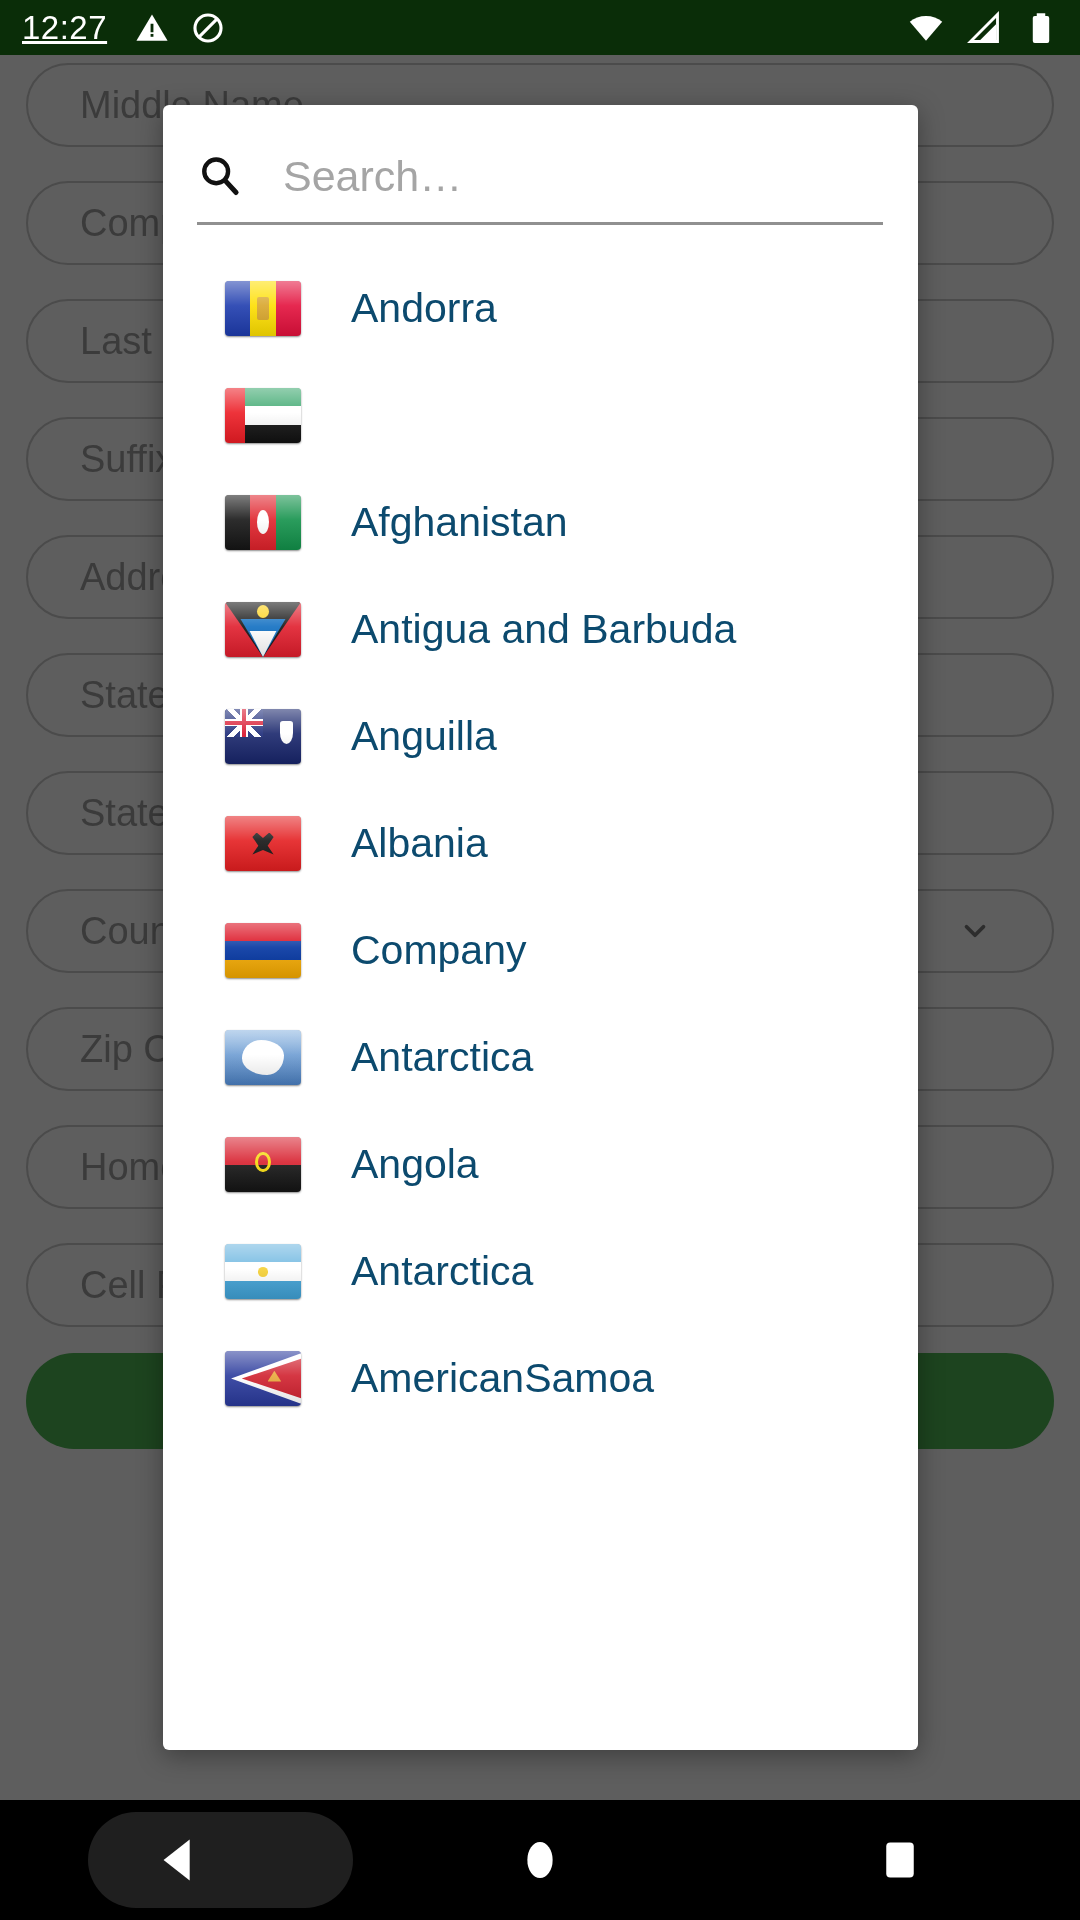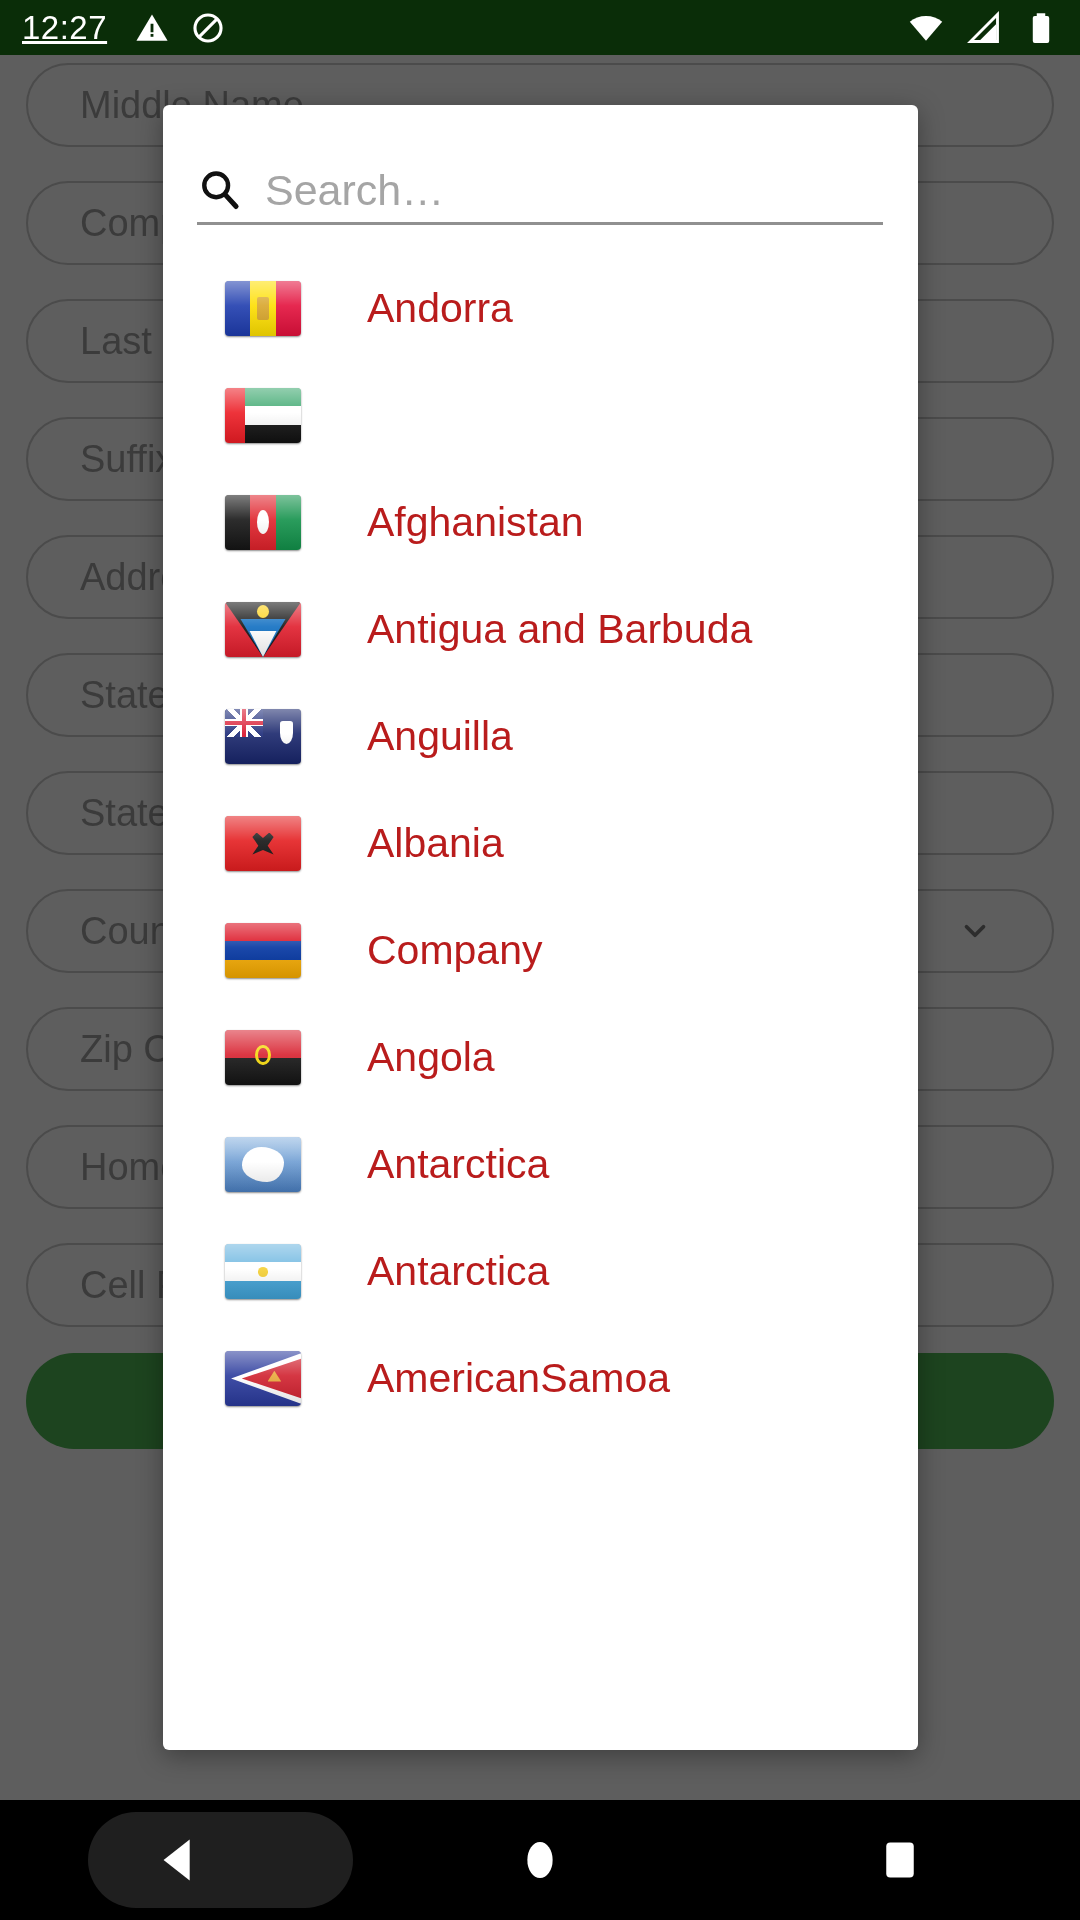--- a/index.html
+++ b/index.html
@@ -52,22 +52,22 @@
   
   #country-picker-dialog{
     position:absolute;
     left:163px; top:105px; width:755px; height:1645px;
     background:#ffffff; border-radius:6px;
     box-shadow:0 6px 26px rgba(0,0,0,.35);
     overflow:hidden;
   }
 
   #search-row{
-    position:absolute; left:34px; top:46px; width:686px; height:78px;
-    display:flex; align-items:center;
+    position:absolute; left:34px; top:32px; width:686px; height:78px;
+    display:flex; align-items:center;justify-content:space-between;
   }
   #search-icon{ width:46px; height:46px; flex:0 0 46px; }
   #search-input{
     border:none; outline:none; background:transparent;
     font-family:"Liberation Sans", sans-serif;
     font-size:43px; color:#9a9a9a;
     margin-left:22px; width:600px; padding:0;
   }
   #search-input::placeholder{ color:#a5a5a5; opacity:1; }
   #search-underline{
@@ -89,22 +89,22 @@
     border-radius:4px; overflow:hidden; position:relative;
     box-shadow:0 1px 2px rgba(0,0,0,.45);
     background:#ccc;
   }
   .flag .band{ position:absolute; }
   .flag .gloss{
     position:absolute; inset:0;
     background:linear-gradient(to bottom, rgba(255,255,255,.45) 0%, rgba(255,255,255,.10) 45%, rgba(0,0,0,.12) 100%);
   }
   .country-name{
-    margin-left:66px;
-    font-size:41px; color:#b91c1c;
+    margin-left:50px;
+    font-size:41px; color:#0c4a6e;
     white-space:nowrap;
   }
 
   
   #nav-bar{
     position:absolute; left:0; top:1800px; width:1080px; height:120px;
     background:#000;
     display:flex; align-items:center; justify-content:space-around;
   }
   #nav-back-pill{
@@ -283,36 +283,36 @@
         <span class="band" style="left:0;top:0;width:100%;height:33.4%;background:#d90012"></span>
         <span class="band" style="left:0;top:33.4%;width:100%;height:33.2%;background:#0033a0"></span>
         <span class="band" style="left:0;top:66.6%;width:100%;height:33.4%;background:#f2a800"></span>
         <span class="gloss"></span>
       </span>
       <span class="country-name">Company</span>
     </div>
 
     <div class="country-row">
       <span class="flag">
+        <span class="band" style="left:0;top:0;width:100%;height:100%;background:linear-gradient(#8ab4e0,#4a7fc1)"></span>
+        <span class="band" style="left:22%;top:18%;width:56%;height:64%;background:#fff;
+              border-radius:46% 54% 40% 60% / 52% 44% 56% 48%"></span>
+        <span class="gloss"></span>
+      </span>
+      <span class="country-name">Antarctica</span>
+    </div>
+
+    <div class="country-row">
+      <span class="flag">
         <span class="band" style="left:0;top:0;width:100%;height:50%;background:#d8202e"></span>
         <span class="band" style="left:0;top:50%;width:100%;height:50%;background:#141414"></span>
         <span class="band" style="left:40%;top:28%;width:20%;height:36%;border:3px solid #f5d90a;border-radius:50%;background:transparent"></span>
         <span class="gloss"></span>
       </span>
       <span class="country-name">Angola</span>
-    </div>
-
-    <div class="country-row">
-      <span class="flag">
-        <span class="band" style="left:0;top:0;width:100%;height:100%;background:linear-gradient(#8ab4e0,#4a7fc1)"></span>
-        <span class="band" style="left:22%;top:18%;width:56%;height:64%;background:#fff;
-              border-radius:46% 54% 40% 60% / 52% 44% 56% 48%"></span>
-        <span class="gloss"></span>
-      </span>
-      <span class="country-name">Antarctica</span>
     </div>
 
     <div class="country-row">
       <span class="flag">
         <span class="band" style="left:0;top:0;width:100%;height:33.4%;background:#6cb6e0"></span>
         <span class="band" style="left:0;top:33.4%;width:100%;height:33.2%;background:#fff"></span>
         <span class="band" style="left:0;top:66.6%;width:100%;height:33.4%;background:#3fa0d4"></span>
         <span class="band" style="left:43%;top:42%;width:14%;height:18%;background:#f5d033;border-radius:50%"></span>
         <span class="gloss"></span>
       </span>

